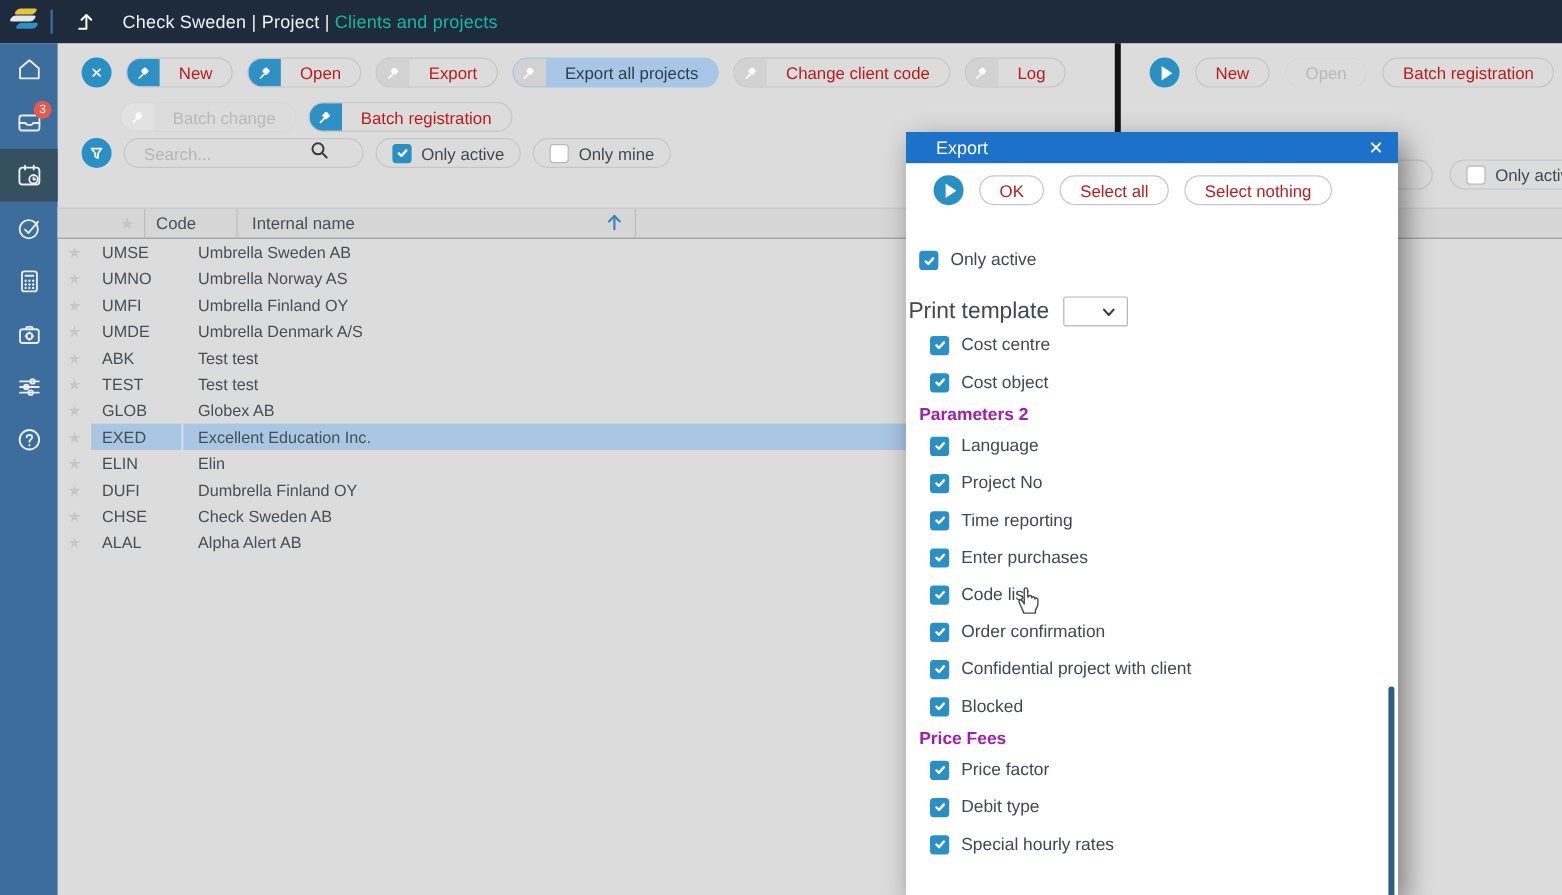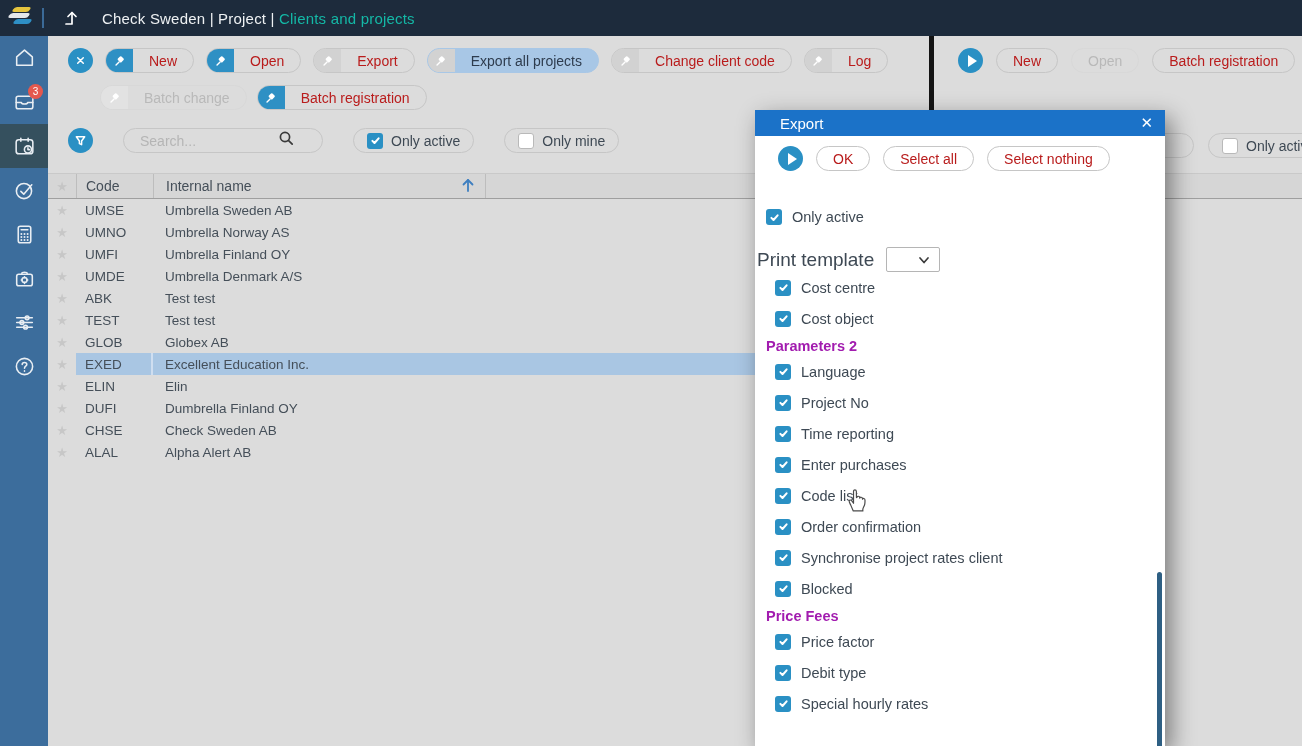--- a/index.html
+++ b/index.html
@@ -68,21 +68,21 @@
   .search-pill{display:flex;align-items:center;height:25px;border:1.5px solid #c6c6c6;border-radius:13px;
                padding:0 10px 0 14px;background:transparent;}
   .search-pill input{border:none;outline:none;background:transparent;font-size:14px;width:140px;
                      font-family:"Liberation Sans",sans-serif;color:#3e4954;}
   .search-pill input::placeholder{color:#b5b5b5;}
   .mag svg{width:17px;height:17px;}
   .mag svg *{fill:none;stroke:#3a3a3a;stroke-width:1.7;stroke-linecap:round;}
 
   
   .thead{position:absolute;left:0;width:100%;height:26px;top:137px;background:#d6d6d6;
-         border-top:1px solid #c9c9c9;border-bottom:1px solid #9f9f9f;display:flex;align-items:center;font-size:14px;color:#454f59;}
+         border-top:1px solid #c9c9c9;border-bottom:1px solid #9f9f9f;display:flex;align-items:center;font-size:14px;color:#454f59;padding-left:44px;}
   .thead .hc{height:100%;display:flex;align-items:center;}
   .hc.star{width:28px;justify-content:center;color:#c5c5c5;font-size:13px;}
   .hc.code{width:77px;padding-left:9px;border-left:1px solid #bdbdbd;}
   .hc.name{width:332px;padding-left:12px;border-left:1px solid #bdbdbd;}
   .hc.fill{flex:1;border-left:1px solid #bdbdbd;}
   .sort svg{width:18px;height:18px;}
   .sort svg *{fill:none;stroke:#3e7fc0;stroke-width:1.8;stroke-linecap:round;stroke-linejoin:round;}
   .tbody{position:absolute;left:0;top:163px;width:100%;}
   .trow{display:flex;align-items:center;height:22px;font-size:13.5px;color:#454f59;}
   .trow .star{width:28px;text-align:center;color:#c7c7c7;font-size:13px;}
@@ -276,21 +276,21 @@
           <span class="pin blue">
             <svg viewBox="0 0 13 13">
               <rect x="4.6" y="2" width="5.4" height="5.4" rx="1.1" transform="rotate(45 7.3 4.7)"></rect>
               <path d="M2.2 10.8 L5.5 7.5"></path>
             </svg>
           </span>
           <span class="lbl">Batch registration</span>
         </div>
       </div>
 
-    <div class="btnrow" style="position:absolute;left:20px;top:92px;gap:30px;">
+    <div class="btnrow" style="position:absolute;left:20px;top:79px;gap:10px;">
       <div class="circle-btn">
           <svg viewBox="0 0 14 14">
             <path d="M2.5 3 H11.5 L8.2 7.5 V11.5 L5.8 10.3 V7.5 Z"></path>
           </svg>
         </div>
       <div class="search-pill" style="width:200px;">
         <input placeholder="Search..." style="">
         <span class="mag"><svg viewBox="0 0 17 17">
               <circle cx="7" cy="7" r="4.6"></circle>
               <path d="M10.6 10.6 L14.2 14.2"></path>
@@ -532,21 +532,21 @@
             </svg>
           </span>
           <span class="m-lbl">Order confirmation</span>
         </div>
         <div class="m-check">
           <span class="cb on">
             <svg viewBox="0 0 12 12">
               <path d="M2.6 6.4 L4.9 8.7 L9.4 3.6"></path>
             </svg>
           </span>
-          <span class="m-lbl">Synchronise project rates client</span>
+          <span class="m-lbl">Confidential project with client</span>
         </div>
         <div class="m-check">
           <span class="cb on">
             <svg viewBox="0 0 12 12">
               <path d="M2.6 6.4 L4.9 8.7 L9.4 3.6"></path>
             </svg>
           </span>
           <span class="m-lbl">Blocked</span>
         </div>
         <div class="m-head">Price Fees</div>

